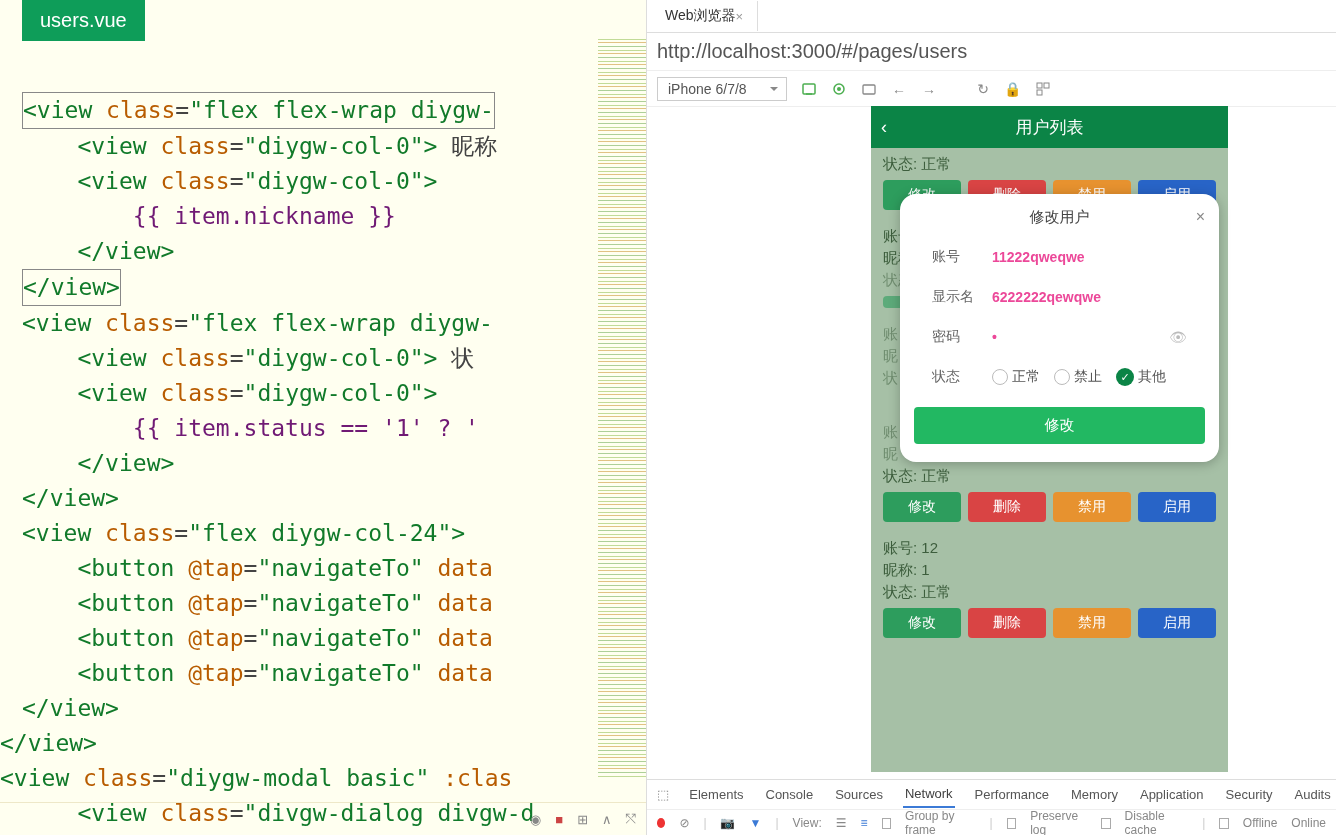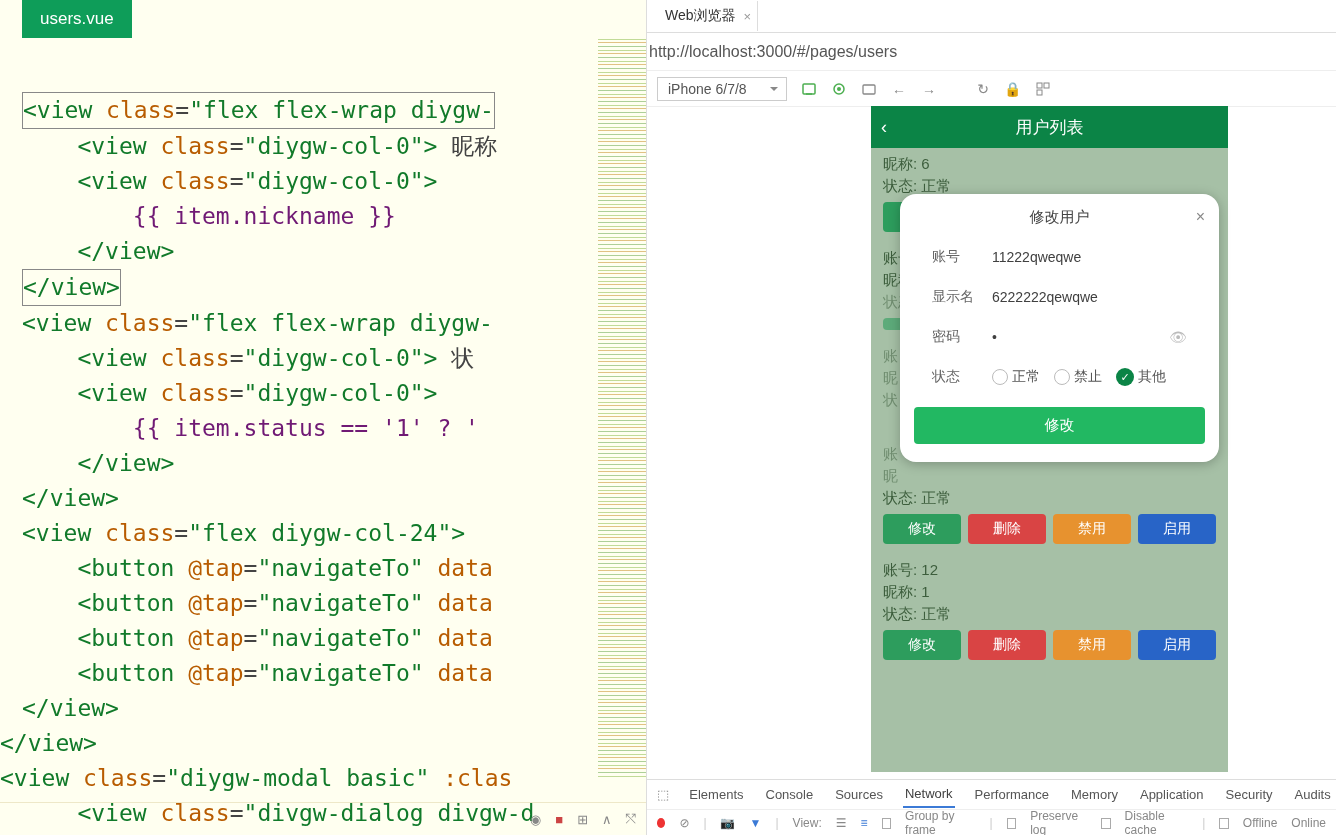--- a/index.html
+++ b/index.html
@@ -1,41 +1,41 @@
 <!DOCTYPE html>
 <html><head>
 <meta charset="utf-8">
 <style>
 * { box-sizing: border-box; margin: 0; padding: 0; }
 body { font-family: "Microsoft YaHei", Arial, sans-serif; font-size: 14px; background: #fff; width: 1336px; height: 835px; overflow: hidden; position: relative; }
 
 
 .editor-panel { position: absolute; left: 0; top: 0; width: 646px; height: 835px; background: #fffff0; }
 .tab-bar { height: 39px; display: flex; align-items: flex-start; }
-.file-tab { background: #0e9d59; color: #fff; padding: 9px 18px; font-size: 17px; margin-left: 22px; }
+.file-tab { background: #0e9d59; color: #fff; padding: 9px 18px; font-size: 20px; margin-left: 22px; }
 .code-area { position: relative; padding: 18px 0 0 22px; font-family: Consolas, monospace; font-size: 23px; line-height: 35px; white-space: pre; overflow: hidden; }
 .code-area .tag { color: #117a2a; }
 .code-area .attr { color: #b85c00; }
 .code-area .str { color: #117a2a; }
 .code-area .txt { color: #444; }
 .code-area .brace { color: #701a75; }
 .sel-box { border: 1px solid #888; display: inline-block; }
 
 
 .minimap { position: absolute; right: 0; top: 39px; width: 48px; height: 738px; background: repeating-linear-gradient(to bottom, #8fbd4e 0 1px, transparent 1px 3px, #c98f2a 3px 4px, transparent 4px 7px, #6aa84f 7px 8px, transparent 8px 11px); opacity: 0.55; }
 
 
 .editor-bottom { position: absolute; bottom: 0; left: 0; right: 0; height: 33px; border-top: 1px solid #eee8c8; display: flex; justify-content: flex-end; align-items: center; padding-right: 10px; gap: 14px; color: #888; font-size: 13px; }
 
 
 .right-panel { position: absolute; left: 646px; top: 0; width: 690px; height: 835px; background: #fff; border-left: 1px solid #ddd; }
 .browser-tab-row { height: 33px; display: flex; align-items: center; border-bottom: 1px solid #ddd; padding-left: 8px; }
-.browser-tab { padding: 6px 6px 6px 10px; border-right: 1px solid #ddd; color: #333; font-size: 14px; display: flex; align-items: center; gap: 8px; }
+.browser-tab { padding: 6px 14px 6px 10px; border-right: 1px solid #ddd; color: #333; font-size: 14px; display: flex; align-items: center; }
 .browser-tab .close { color: #999; font-size: 13px; }
-.url-row { height: 38px; display: flex; align-items: center; padding: 0 2px; border-bottom: 1px solid #eee; font-size: 16px; color: #555; }
+.url-row { height: 38px; display: flex; align-items: center; padding: 0 10px; border-bottom: 1px solid #eee; font-size: 20px; color: #555; }
 .toolbar-row { height: 36px; display: flex; align-items: center; padding: 0 10px; border-bottom: 1px solid #eee; gap: 14px; }
 .device-select { border: 1px solid #ccc; padding: 3px 28px 3px 10px; position: relative; color: #555; font-size: 14px; width: 130px; }
 .device-select::after { content: ""; position: absolute; right: 8px; top: 50%; margin-top: -2px; border: 4px solid transparent; border-top-color: #888; }
 .tool-ico { width: 16px; height: 16px; display: inline-flex; align-items: center; justify-content: center; color: #4caf50; }
 .tool-ico.gray { color: #888; }
 
 
 .phone-wrap { position: absolute; top: 106px; left: 224px; width: 357px; height: 666px; background: #a6c0a6; overflow: hidden; }
 .phone-header { height: 42px; background: #0b8446; color: #fff; display: flex; align-items: center; justify-content: center; font-size: 17px; font-weight: 500; position: relative; }
 .phone-back { position: absolute; left: 10px; top: 11px; color: #fff; font-size: 18px; }
@@ -48,21 +48,21 @@
 .btn.red { background: #d94444; }
 .btn.orange { background: #e7922f; }
 .btn.blue { background: #2864c7; }
 
 
 .modal { position: absolute; top: 194px; left: 253px; width: 319px; background: #fff; border-radius: 16px; box-shadow: 0 2px 12px rgba(0,0,0,0.25); padding: 0 0 18px 0; z-index: 10; }
 .modal-head { text-align: center; padding: 14px 0 10px; font-size: 15px; color: #444; position: relative; }
 .modal-close { position: absolute; right: 14px; top: 14px; color: #888; font-size: 16px; }
 .modal-field { display: flex; align-items: center; padding: 11px 32px; font-size: 14px; color: #555; }
 .modal-field .lab { width: 60px; color: #666; }
-.modal-field .val { flex: 1; color: #404040; }
+.modal-field .val { flex: 1; color: #ec4899; font-weight: bold; }
 .modal-field .pw-eye { color: #bbb; }
 .radio-group { display: flex; gap: 14px; align-items: center; }
 .radio-item { display: flex; align-items: center; gap: 4px; }
 .radio-circle { width: 16px; height: 16px; border: 1px solid #bbb; border-radius: 50%; }
 .radio-check { width: 18px; height: 18px; background: #0b8446; border-radius: 50%; display: inline-flex; align-items: center; justify-content: center; color: #fff; font-size: 11px; }
 .modal-submit { margin: 10px 14px 0; background: #22b862; color: #fff; text-align: center; padding: 9px 0; border-radius: 4px; font-size: 15px; }
 
 
 .devtools { position: absolute; bottom: 0; left: 0; right: 0; height: 56px; background: #fff; border-top: 1px solid #ddd; }
 .devtools-tabs { display: flex; align-items: center; height: 30px; padding: 0 10px; gap: 18px; color: #555; font-size: 13px; border-bottom: 1px solid #eee; }
@@ -157,21 +157,20 @@
       </span>
   </div>
 
   <div class="phone-wrap">
     <div class="phone-header">
       <span class="phone-back">‹</span>
       <span>用户列表</span>
     </div>
     <div class="phone-body">
       <div class="user-card">
-        <div class="user-row"><span>昵称:</span>  <span>6</span></div>
         <div class="user-row"><span>状态:</span>  <span>正常</span></div>
         <div class="btn-row">
           <div class="btn green">修改</div>
           <div class="btn red">删除</div>
           <div class="btn orange">禁用</div>
           <div class="btn blue">启用</div>
         </div>
       </div>
       <div class="user-card">
         <div class="user-row"><span>账号:</span>  <span>6</span></div>

